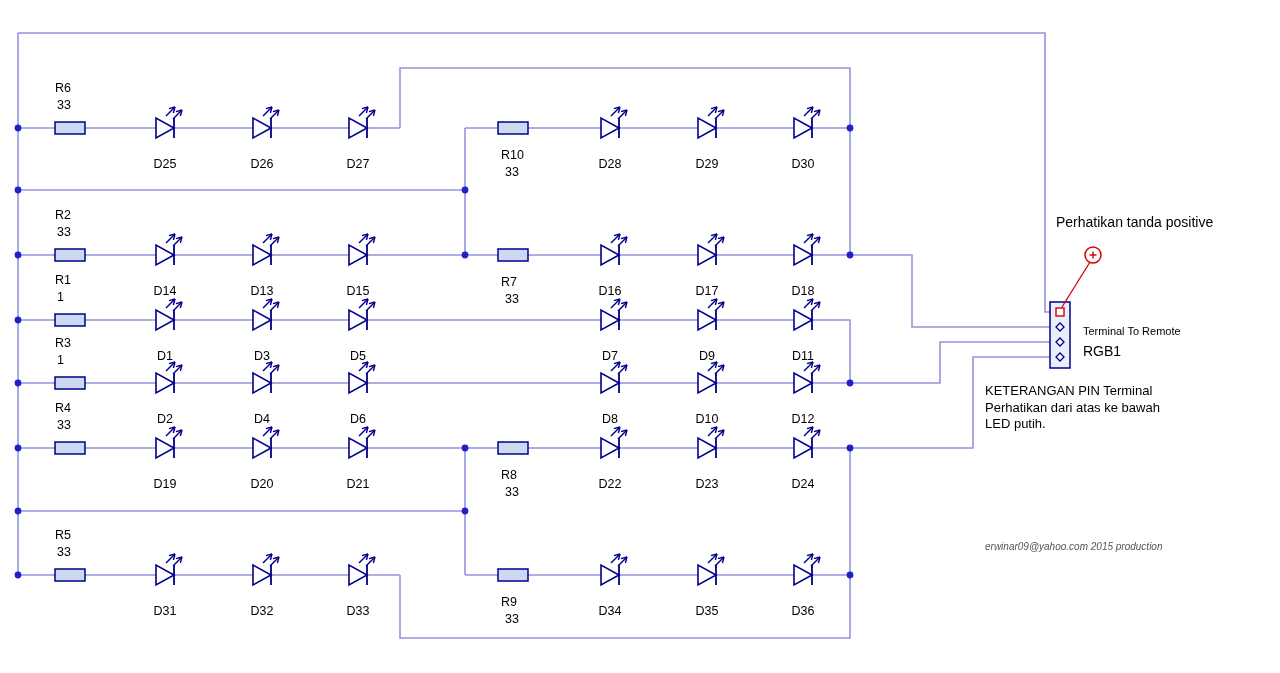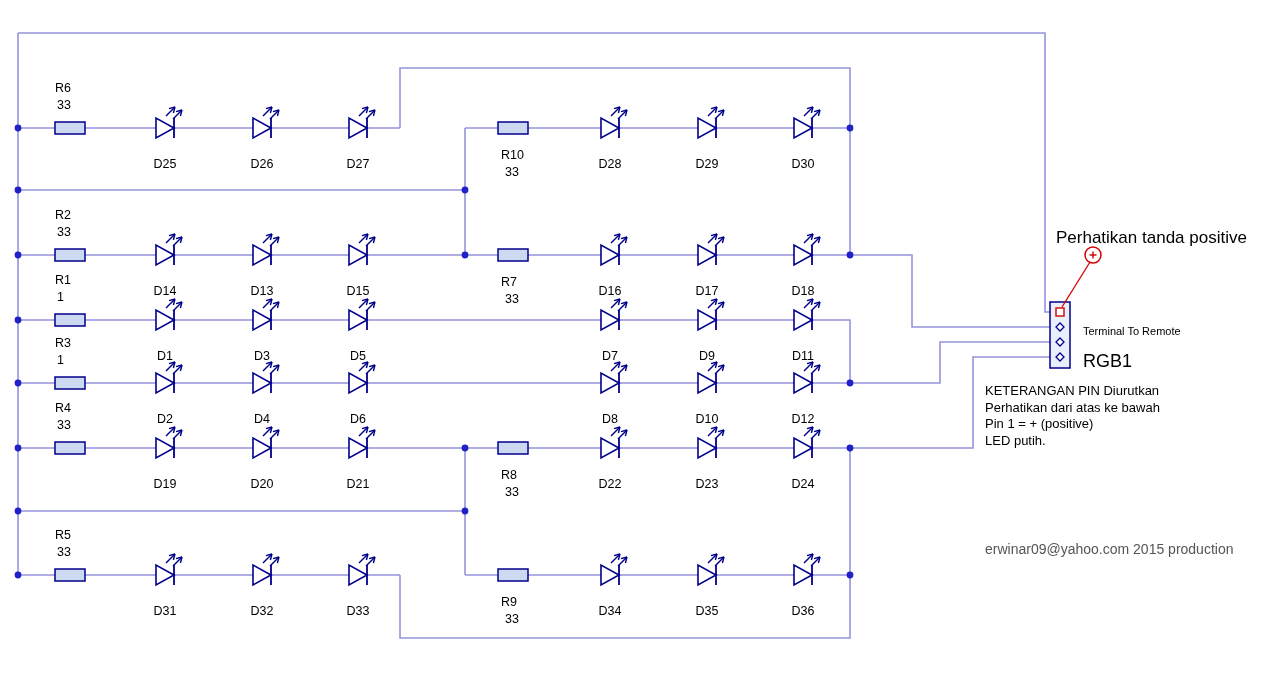--- a/index.html
+++ b/index.html
@@ -1,25 +1,25 @@
 <!DOCTYPE html>
 <html><head>
 <meta charset="utf-8">
 <style>
   html,body{margin:0;padding:0;background:#fff;}
   .canvas{position:relative;width:1280px;height:673px;background:#fff;overflow:hidden;
           font-family:"Liberation Sans",sans-serif;border-radius:28px;}
   svg{position:absolute;left:0;top:0;}
   svg text{font-family:"Liberation Sans",sans-serif;}
   .overlay{position:absolute;color:#000;white-space:nowrap;}
-  .note-positive{left:1056px;top:228px;font-size:17px;}
+  .note-positive{left:1056px;top:214px;font-size:14px;}
   .terminal-label1{left:1083px;top:325px;font-size:11px;}
-  .terminal-label2{left:1083px;top:351px;font-size:18px;}
+  .terminal-label2{left:1083px;top:343px;font-size:14px;}
   .notes{left:985px;top:383px;font-size:13px;line-height:16.5px;}
-  .watermark{left:985px;top:541px;font-size:14px;color:#555;}
+  .watermark{left:985px;top:541px;font-size:10px;color:#555;font-style:italic;}
 </style>
 </head>
 <body>
 
 <div class="canvas">
   <svg id="schematic" width="1280" height="673" viewBox="0 0 1280 673">
       <polyline points="18,33 1045,33 1045,312 1050,312" fill="none" stroke="#9494dc" stroke-width="1.6"></polyline>
       <polyline points="18,33 18,575" fill="none" stroke="#9494dc" stroke-width="1.6"></polyline>
       <polyline points="18,128 400,128" fill="none" stroke="#9494dc" stroke-width="1.6"></polyline>
       <polyline points="400,128 400,68 850,68 850,255" fill="none" stroke="#9494dc" stroke-width="1.6"></polyline>
@@ -439,20 +439,19 @@
       </g>
     </svg>
 
   <div class="overlay note-positive">Perhatikan tanda positive</div>
 
   <div class="overlay terminal-label1">Terminal To Remote</div>
 
   <div class="overlay terminal-label2">RGB1</div>
 
   <div class="overlay notes">
-    <div>KETERANGAN PIN Diurutkan</div>
+    <div>KETERANGAN PIN Terminal</div>
     <div>Perhatikan dari atas ke bawah</div>
-    <div>Pin 1 = + (positive)</div>
     <div>LED putih.</div>
   </div>
 
   <div class="overlay watermark">erwinar09@yahoo.com 2015 production</div>
 </div>
 
 </body></html>

